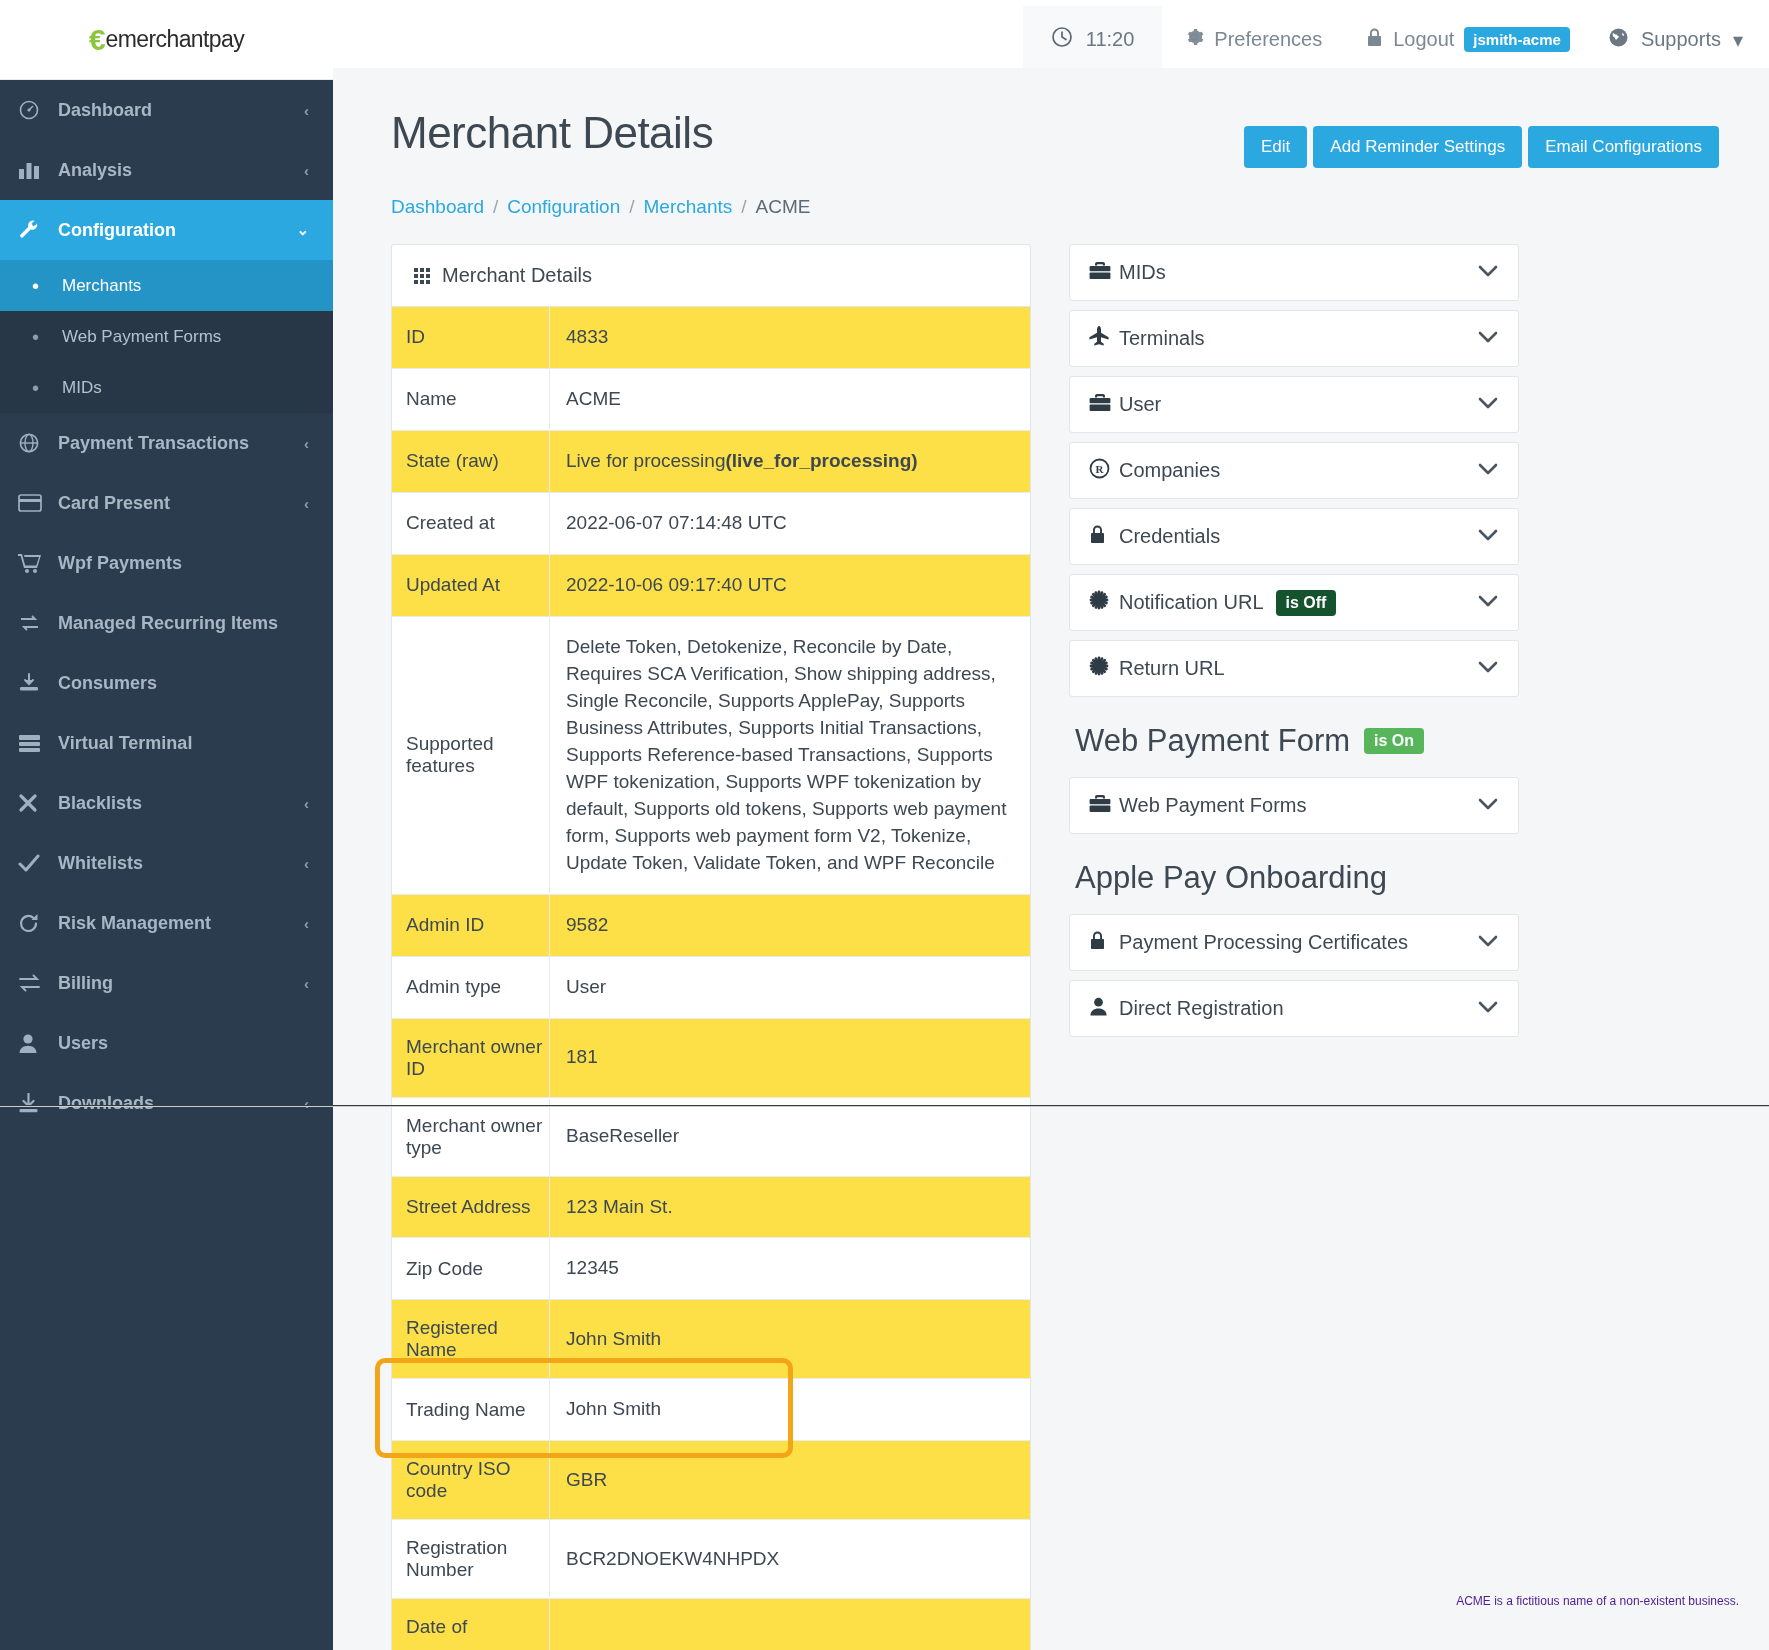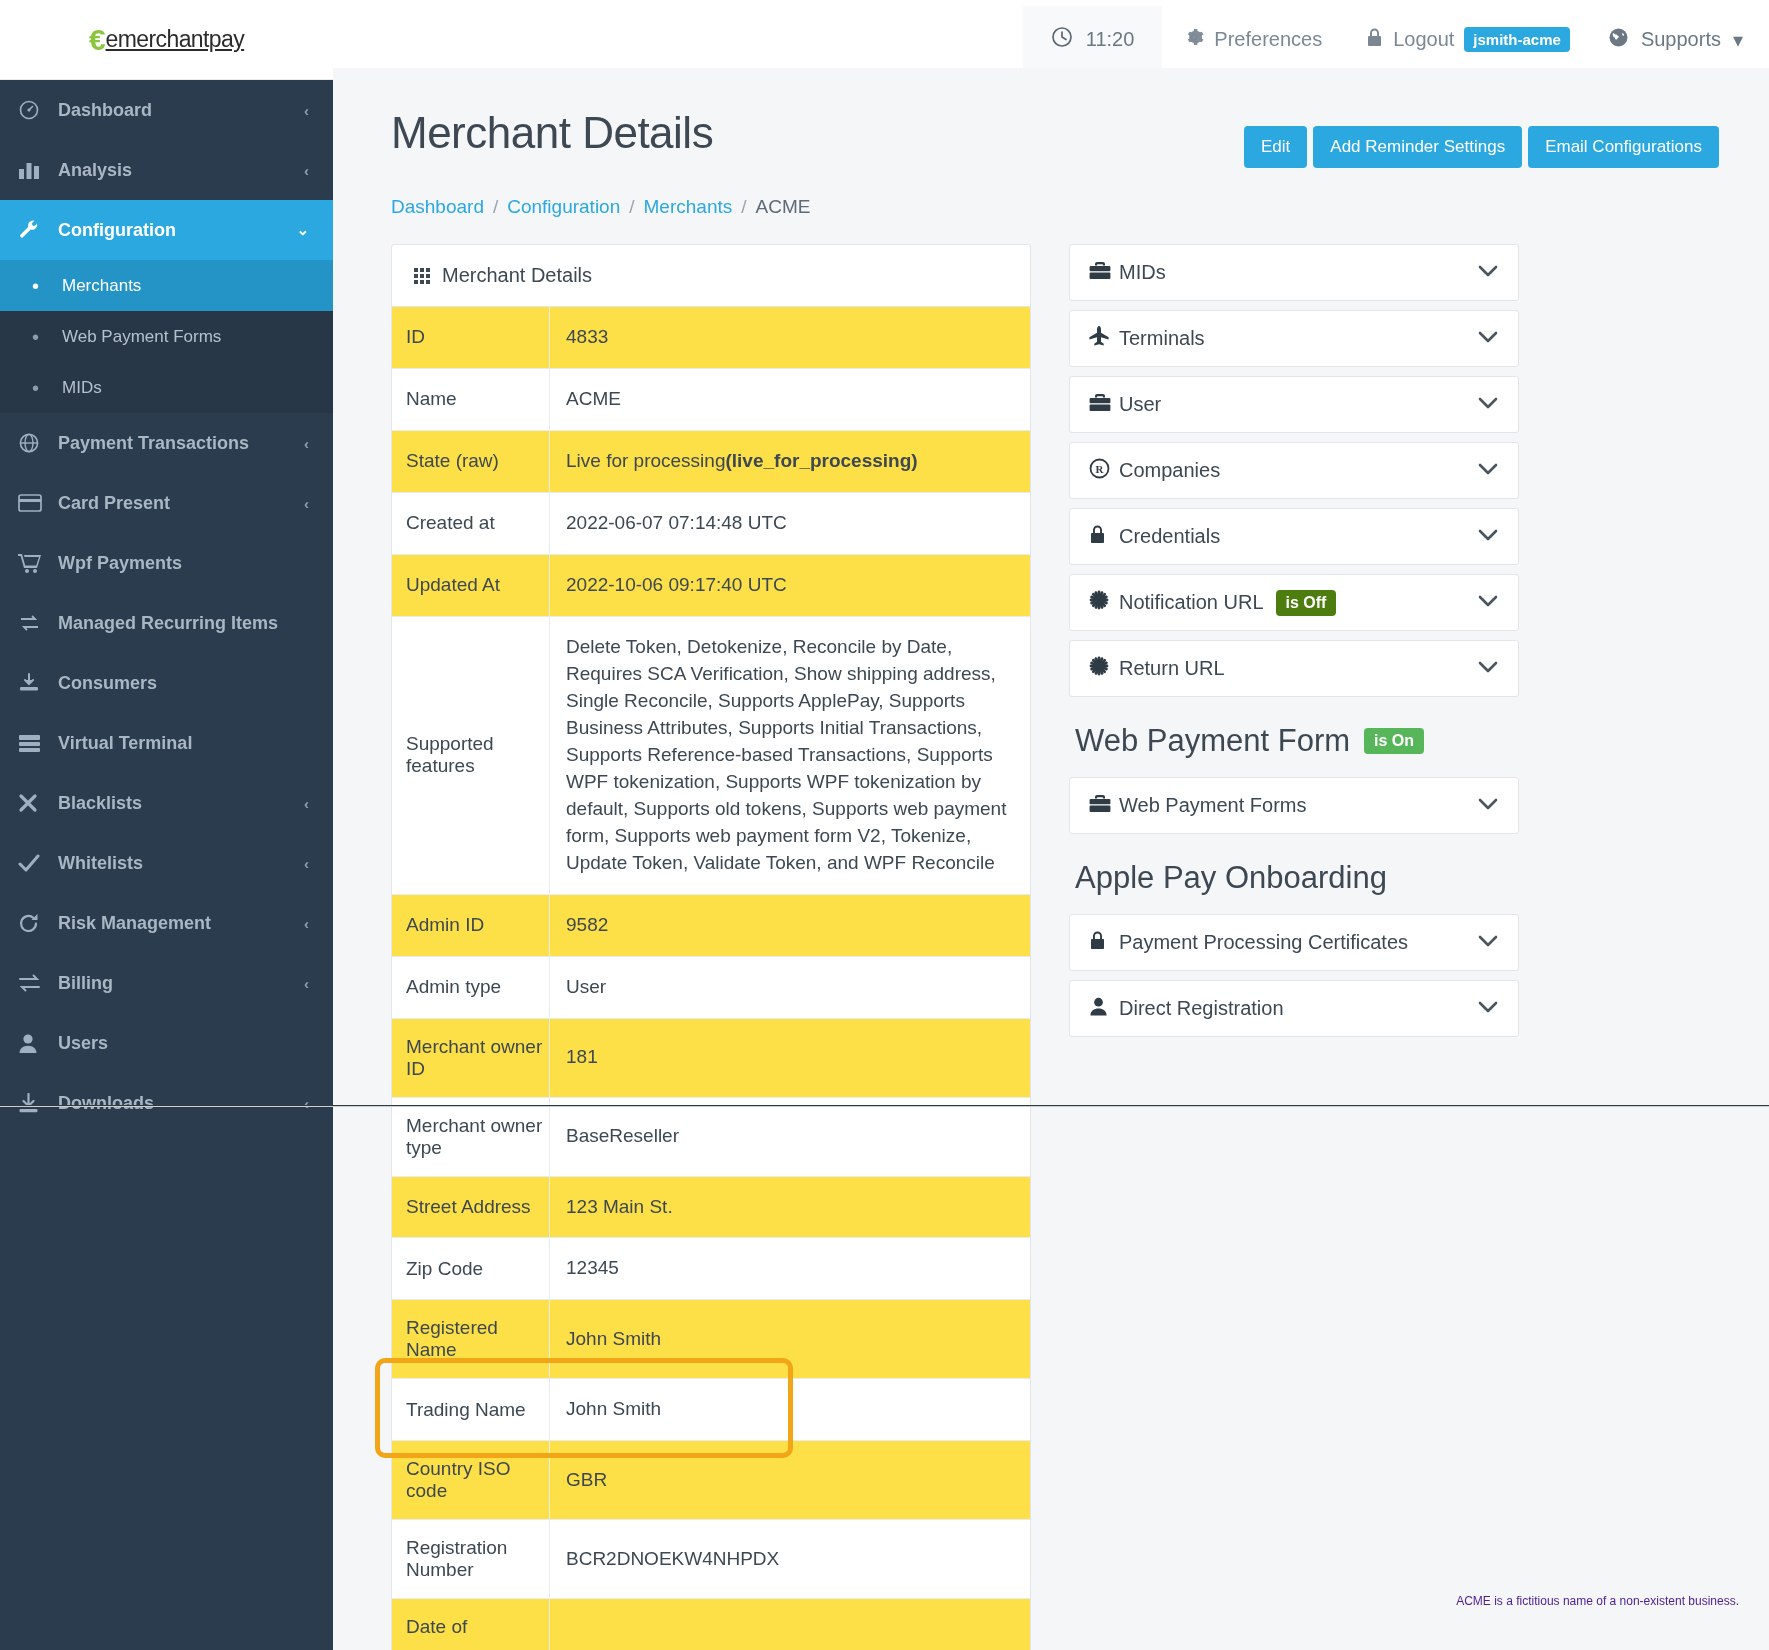--- a/index.html
+++ b/index.html
@@ -9,21 +9,21 @@
     background: #f4f6f8; overflow: hidden;
   }
   #app { position: relative; width: 1769px; height: 1650px; }
 
   
   .sidebar { position: absolute; left:0; top:0; width:333px; height:1650px; background:#2b3c4e; }
   .logo-box { height:80px; background:#fff; display:flex; align-items:center; justify-content:center;
               border-bottom:1px solid #e8ebee; }
   .logo-wrap { display:flex; align-items:center; gap:2px; }
   .logo-mark { font-size:30px; color:#8cc63f; font-weight:bold; line-height:1; letter-spacing:-2px; }
-  .logo-text { font-size:23px; color:#2b2b2b; letter-spacing:-0.6px;text-decoration:underline; }
+  .logo-text { font-size:23px; color:#2b2b2b; letter-spacing:-0.6px; }
   .nav { padding-top:0; }
   .nav-item { display:flex; align-items:center; height:60px; padding:0 24px 0 18px;
               color:#a9b6c3; font-size:18px; font-weight:bold; cursor:pointer; }
   .nav-item .ico { width:40px; font-size:19px; color:#9fb0c0; display:inline-flex;
                    align-items:center; justify-content:flex-start; }
   .nav-item .lbl { flex:1; }
   .nav-item .caret { font-size:15px; color:#8d9dad; }
   .nav-item.active { background:#2ca8e0; color:#fff; }
   .nav-item.active .ico, .nav-item.active .caret { color:#fff; }
   .sub-item { display:flex; align-items:center; height:51px; padding-left:32px;
@@ -80,21 +80,21 @@
 
   
   .hl-box { position:absolute; left:375px; top:1358px; width:418px; height:100px;
             border:5px solid #f2a516; border-radius:10px; pointer-events:none; z-index:40; }
 
   
   .panel-title { font-size:31px; color:#3d4852; font-weight:normal; margin:12px 0 18px 6px;
                  display:flex; align-items:center; gap:14px; }
   .pill { font-size:16px; font-weight:bold; color:#fff; padding:4px 10px; border-radius:4px; }
   .pill.on { background:#57b65a; }
-  .pill.off { background:#4d7c0f; }
+  .pill.off { background:#14532d; }
   .acc { background:#fff; border:1px solid #e2e6ea; border-radius:3px; margin-bottom:9px;
          height:57px; display:flex; align-items:center; padding:0 20px 0 19px; cursor:pointer; }
   .acc .ai { width:30px; font-size:19px; color:#2f3b45; }
   .acc .al { flex:1; font-size:20px; color:#3d4852; display:flex; align-items:center; gap:12px; }
   .acc .chev { font-size:18px; color:#4a5560; }
   .blk { margin-top:26px; }
 
   .footnote { position:absolute; right:30px; bottom:30px; font-size:12px; color:#4c1d95; }
   .seam { position:absolute; left:0; top:1105px; width:1769px; height:1px;
           background:#333a40; z-index:60; }

